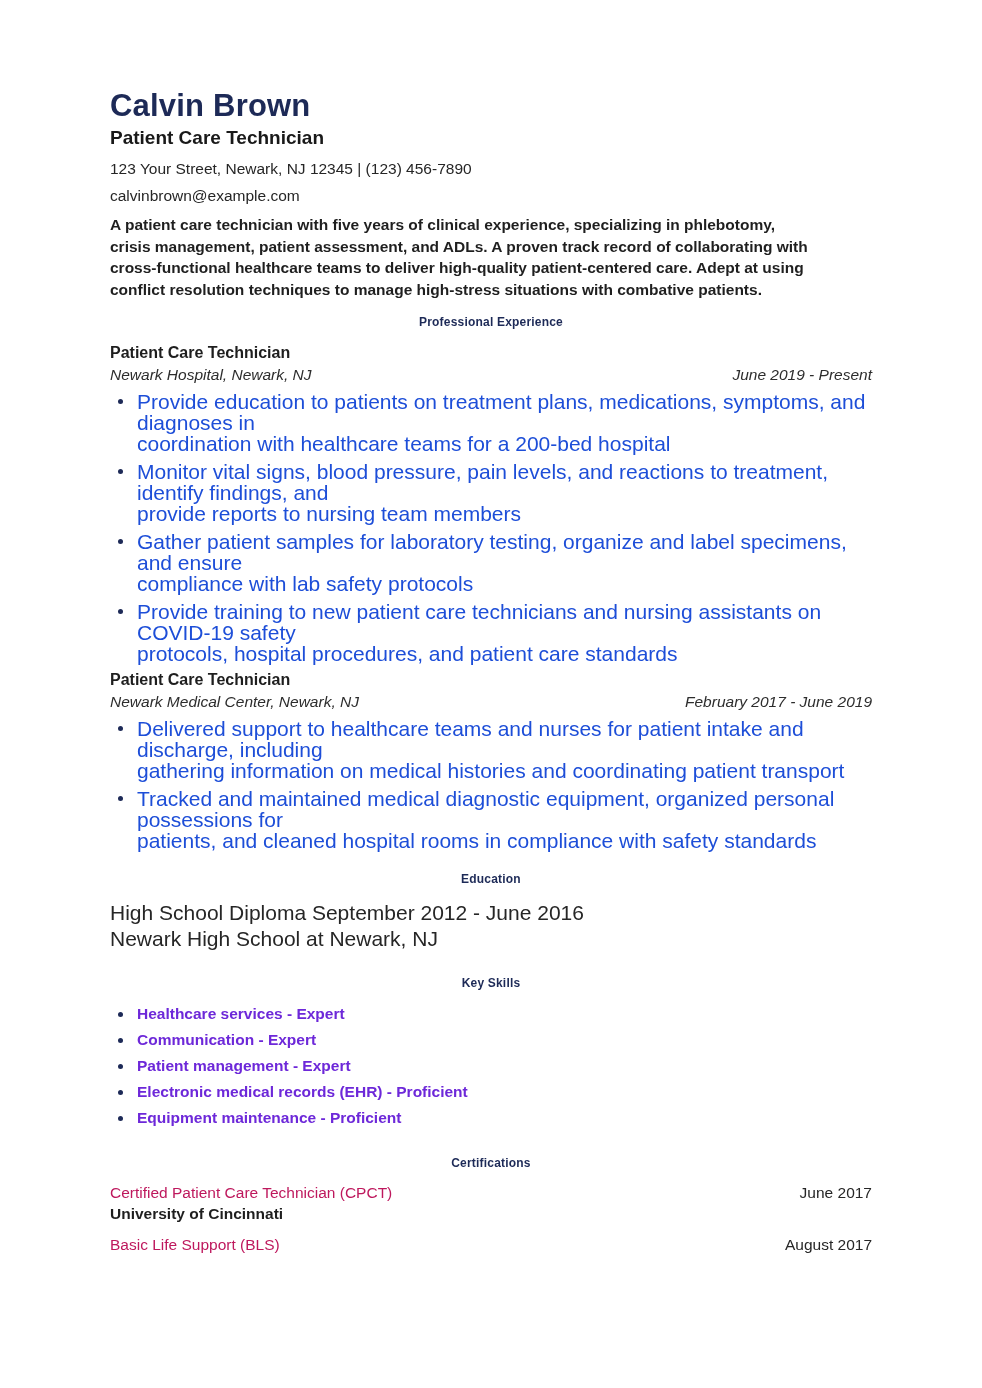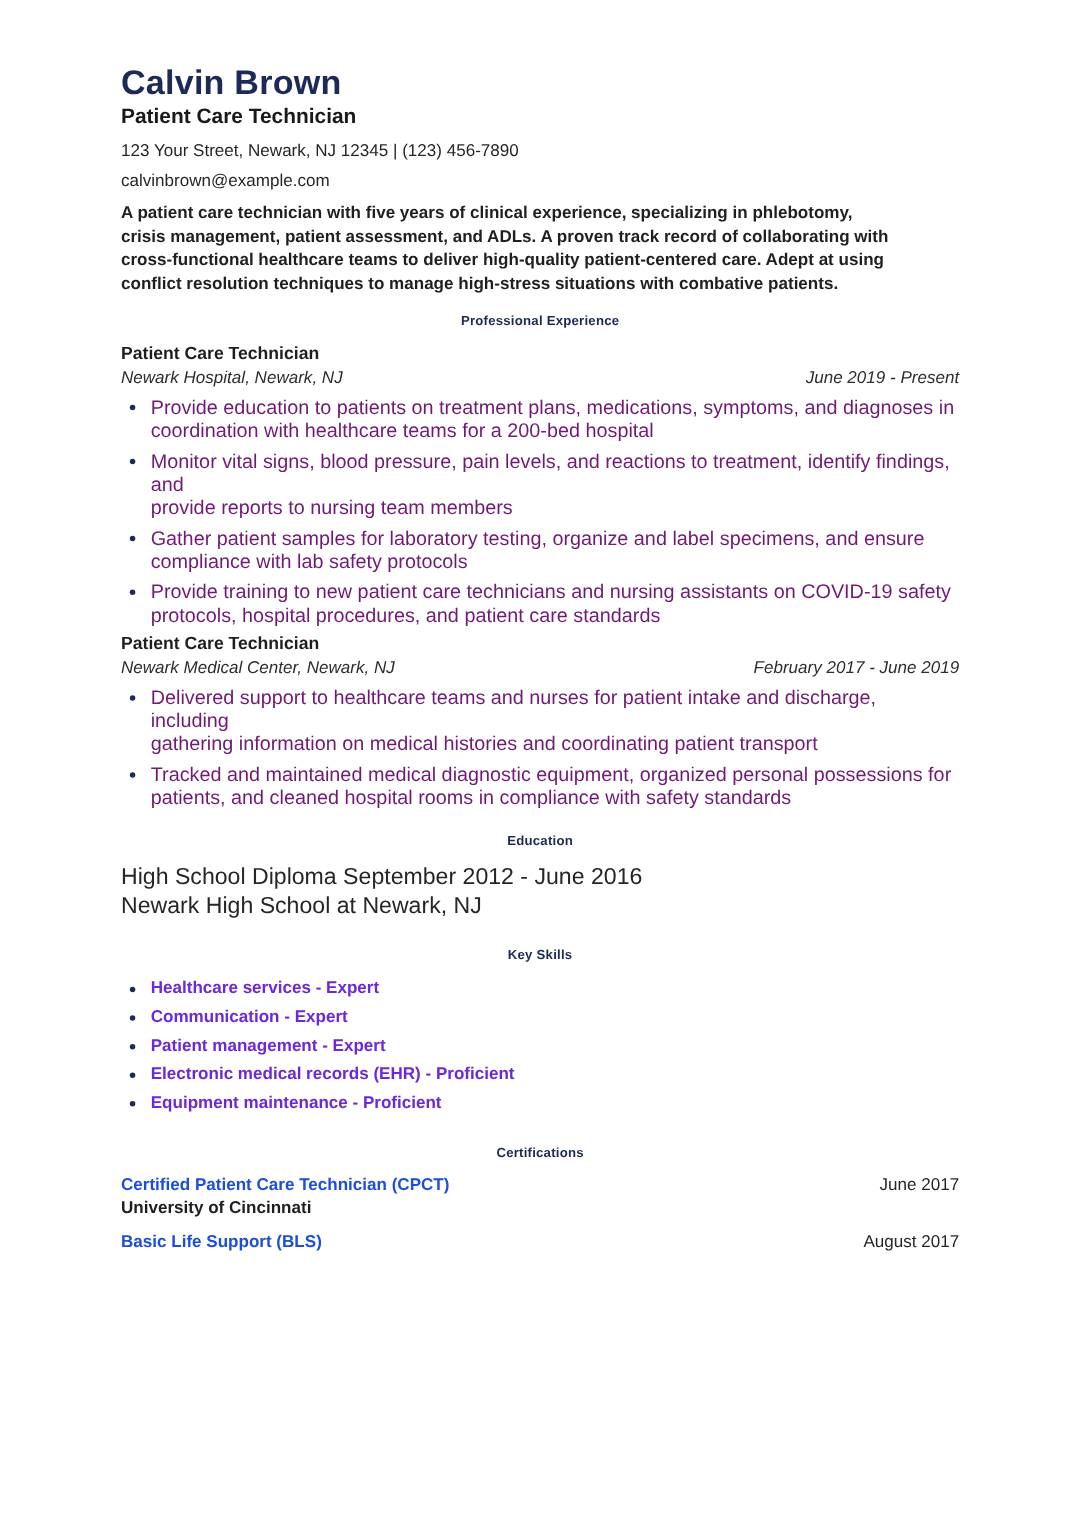--- a/index.html
+++ b/index.html
@@ -2,21 +2,21 @@
 <html><head>
 <meta charset="utf-8">
 <style>
   html, body { margin: 0; padding: 0; background: #ffffff; }
   body {
     width: 982px; height: 1388px; overflow: hidden;
     font-family: "Liberation Sans", sans-serif;
     color: #2d2d2d;
     -webkit-font-smoothing: antialiased;
   }
-  .page { padding: 58px 110px 0 110px; box-sizing: border-box; }
+  .page { padding: 89px 110px 0 110px; box-sizing: border-box; }
 
   .name {
     margin: 0;
     font-size: 31px; line-height: 33px; font-weight: 800;
     color: #1d2a57; letter-spacing: 0.2px;
   }
   .subtitle {
     margin-top: 6px;
     font-size: 19px; line-height: 20px; font-weight: 700;
     color: #191919;
@@ -48,22 +48,22 @@
   .job-meta {
     margin-top: 3px;
     display: flex; justify-content: space-between;
     font-size: 15.5px; line-height: 19px; font-style: italic; color: #2d2d2d;
   }
 
   ul.bullets { list-style: none; margin: 7px 0 0 0; padding: 0; }
   ul.bullets li {
     position: relative;
     padding-left: 27px;
-    font-size: 18px; line-height: 21px;
-    color: #701a75;
+    font-size: 21px; line-height: 21px;
+    color: #1d4ed8;
     white-space: pre-line;
     margin-bottom: 7px;
   }
   ul.bullets li::before {
     content: "";
     position: absolute; left: 8px; top: 8px;
     width: 5px; height: 5px; border-radius: 50%;
     background: #1d2a57;
   }
 
@@ -82,21 +82,21 @@
     width: 5px; height: 5px; border-radius: 50%;
     background: #1d2a57;
   }
 
   .cert { margin-top: 7px; }
   .cert + .cert { margin-top: 10px; }
   .cert-row {
     display: flex; justify-content: space-between; align-items: baseline;
     font-size: 15.5px; line-height: 21px;
   }
-  .cert-title { font-weight: 700; color: #1d4ed8; text-align: right; }
+  .cert-title { font-weight: 400; color: #be185d; text-align: right; }
   .cert-date { font-weight: 400; color: #262626; }
   .cert-sub { font-size: 15.5px; line-height: 21px; font-weight: 700; color: #1e1e1e; }
 </style>
 </head>
 <body>
 
 <div class="page">
 
   <header>
     <h1 class="name">Calvin Brown</h1>

